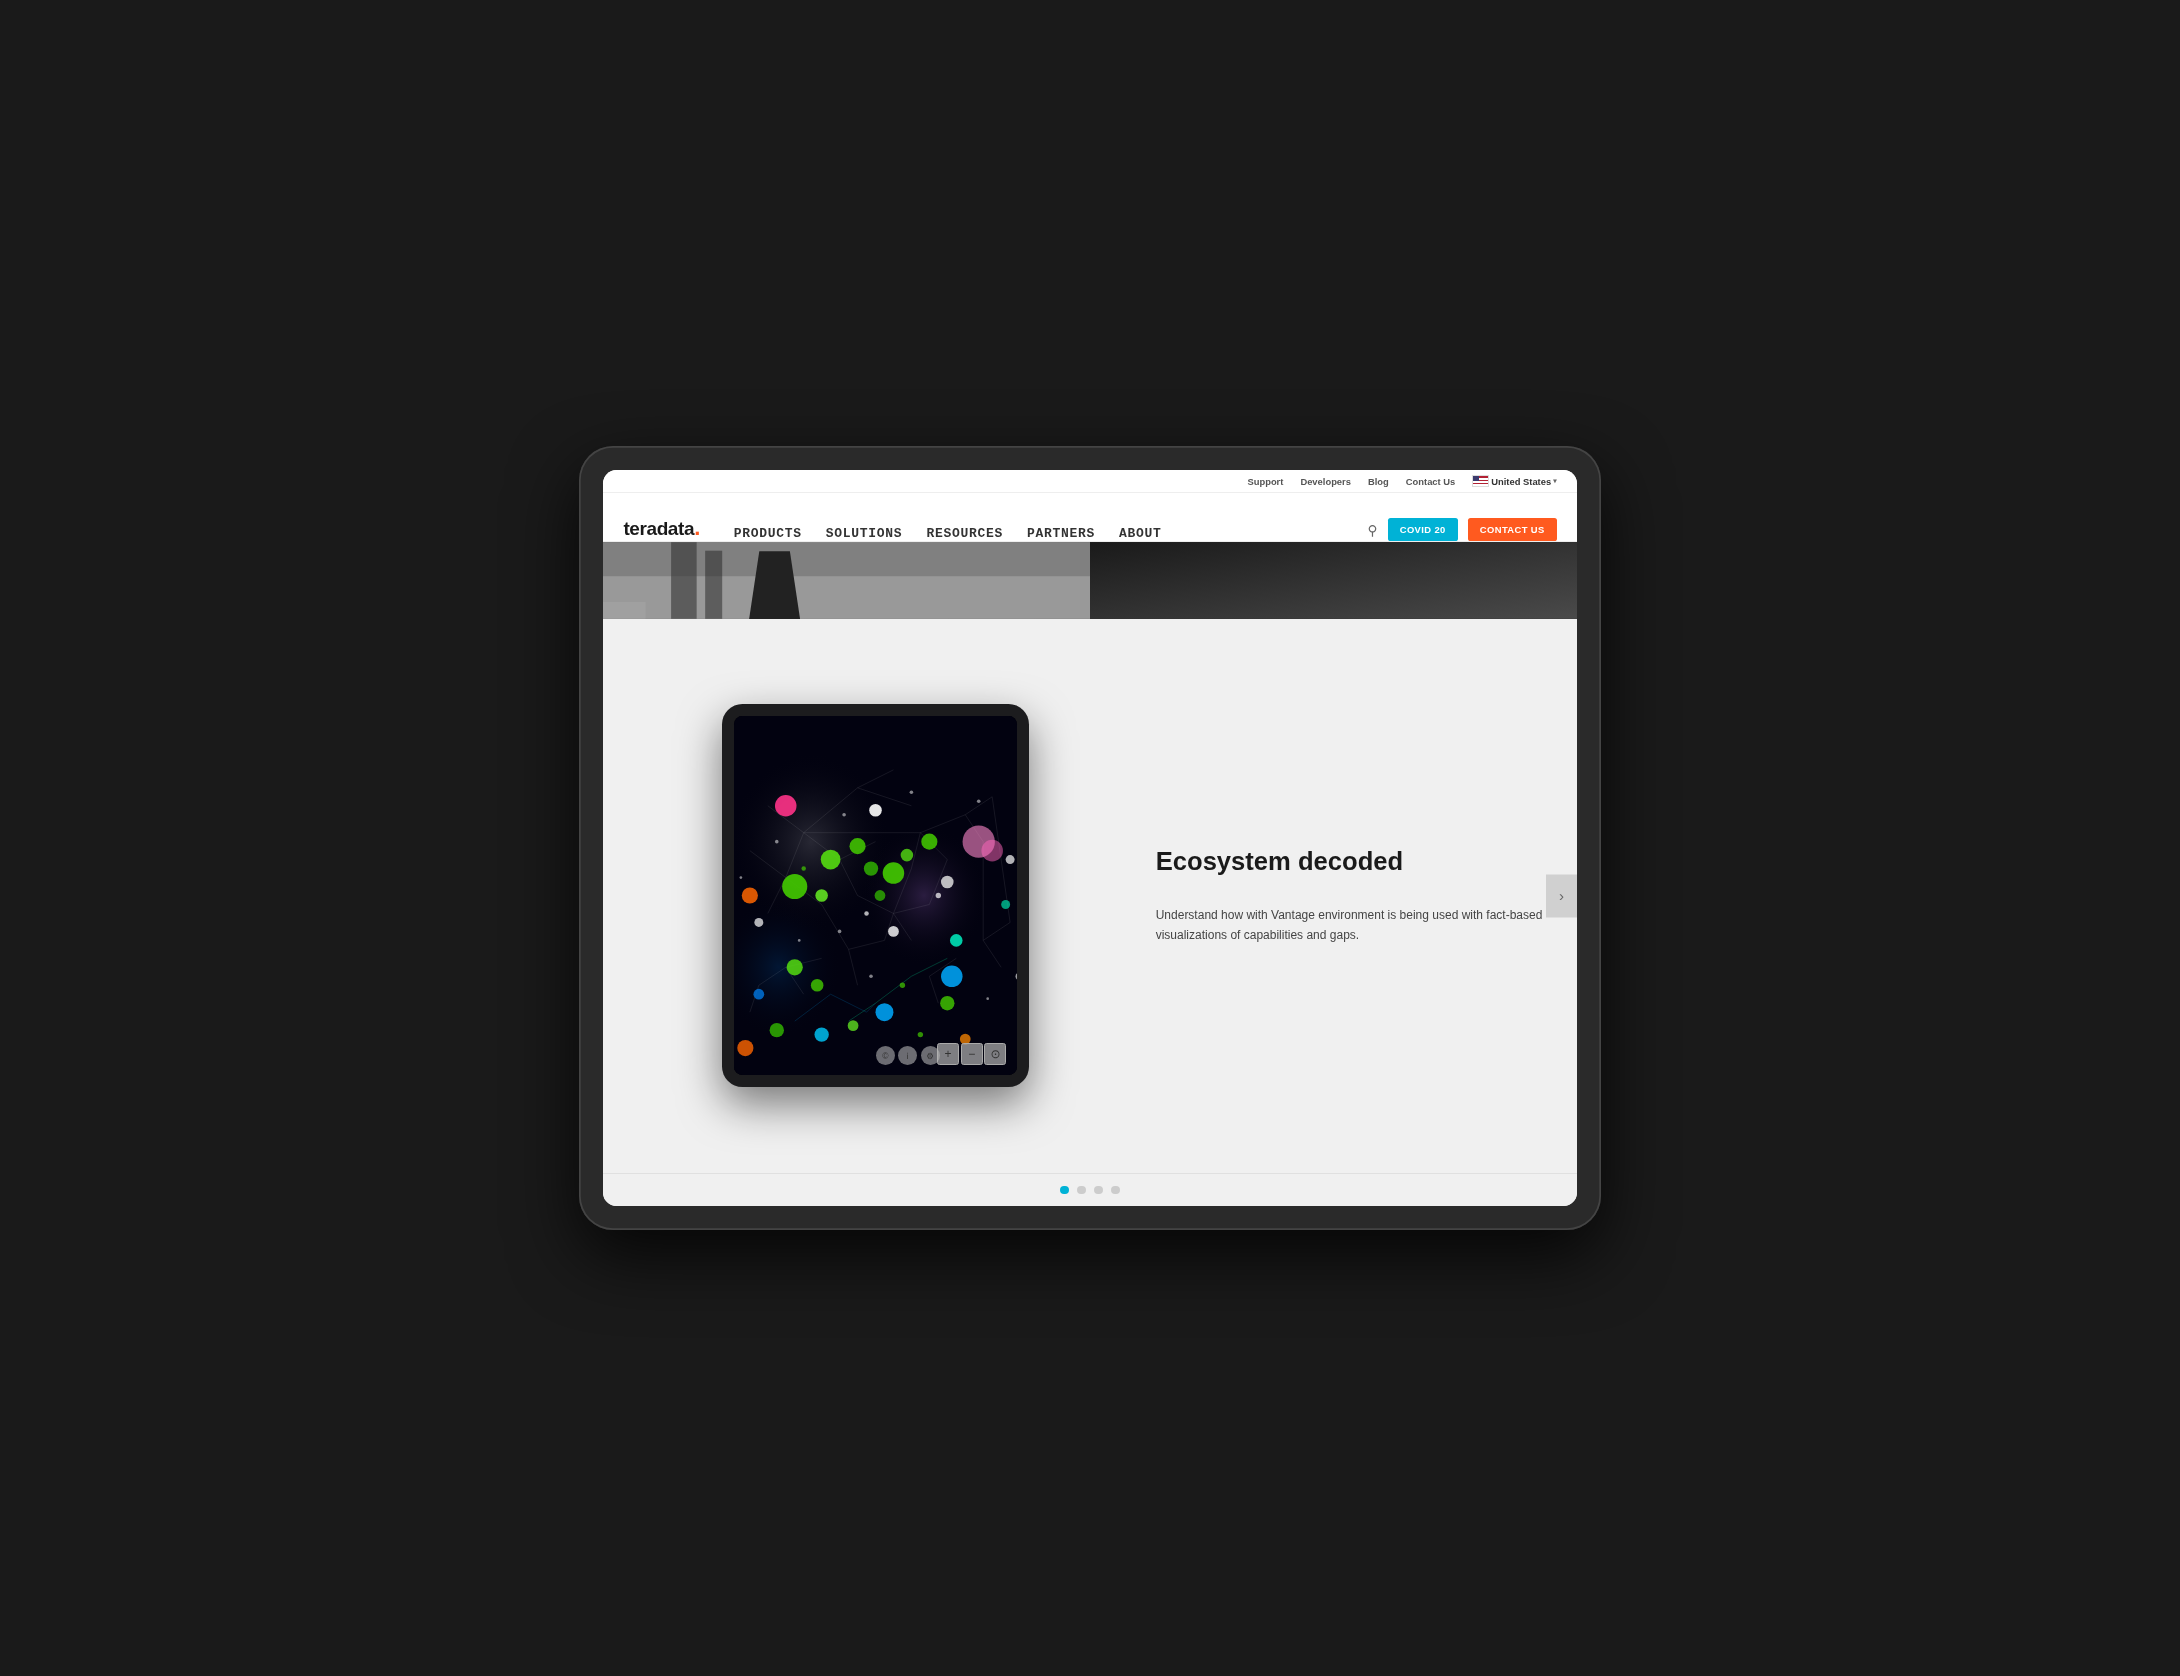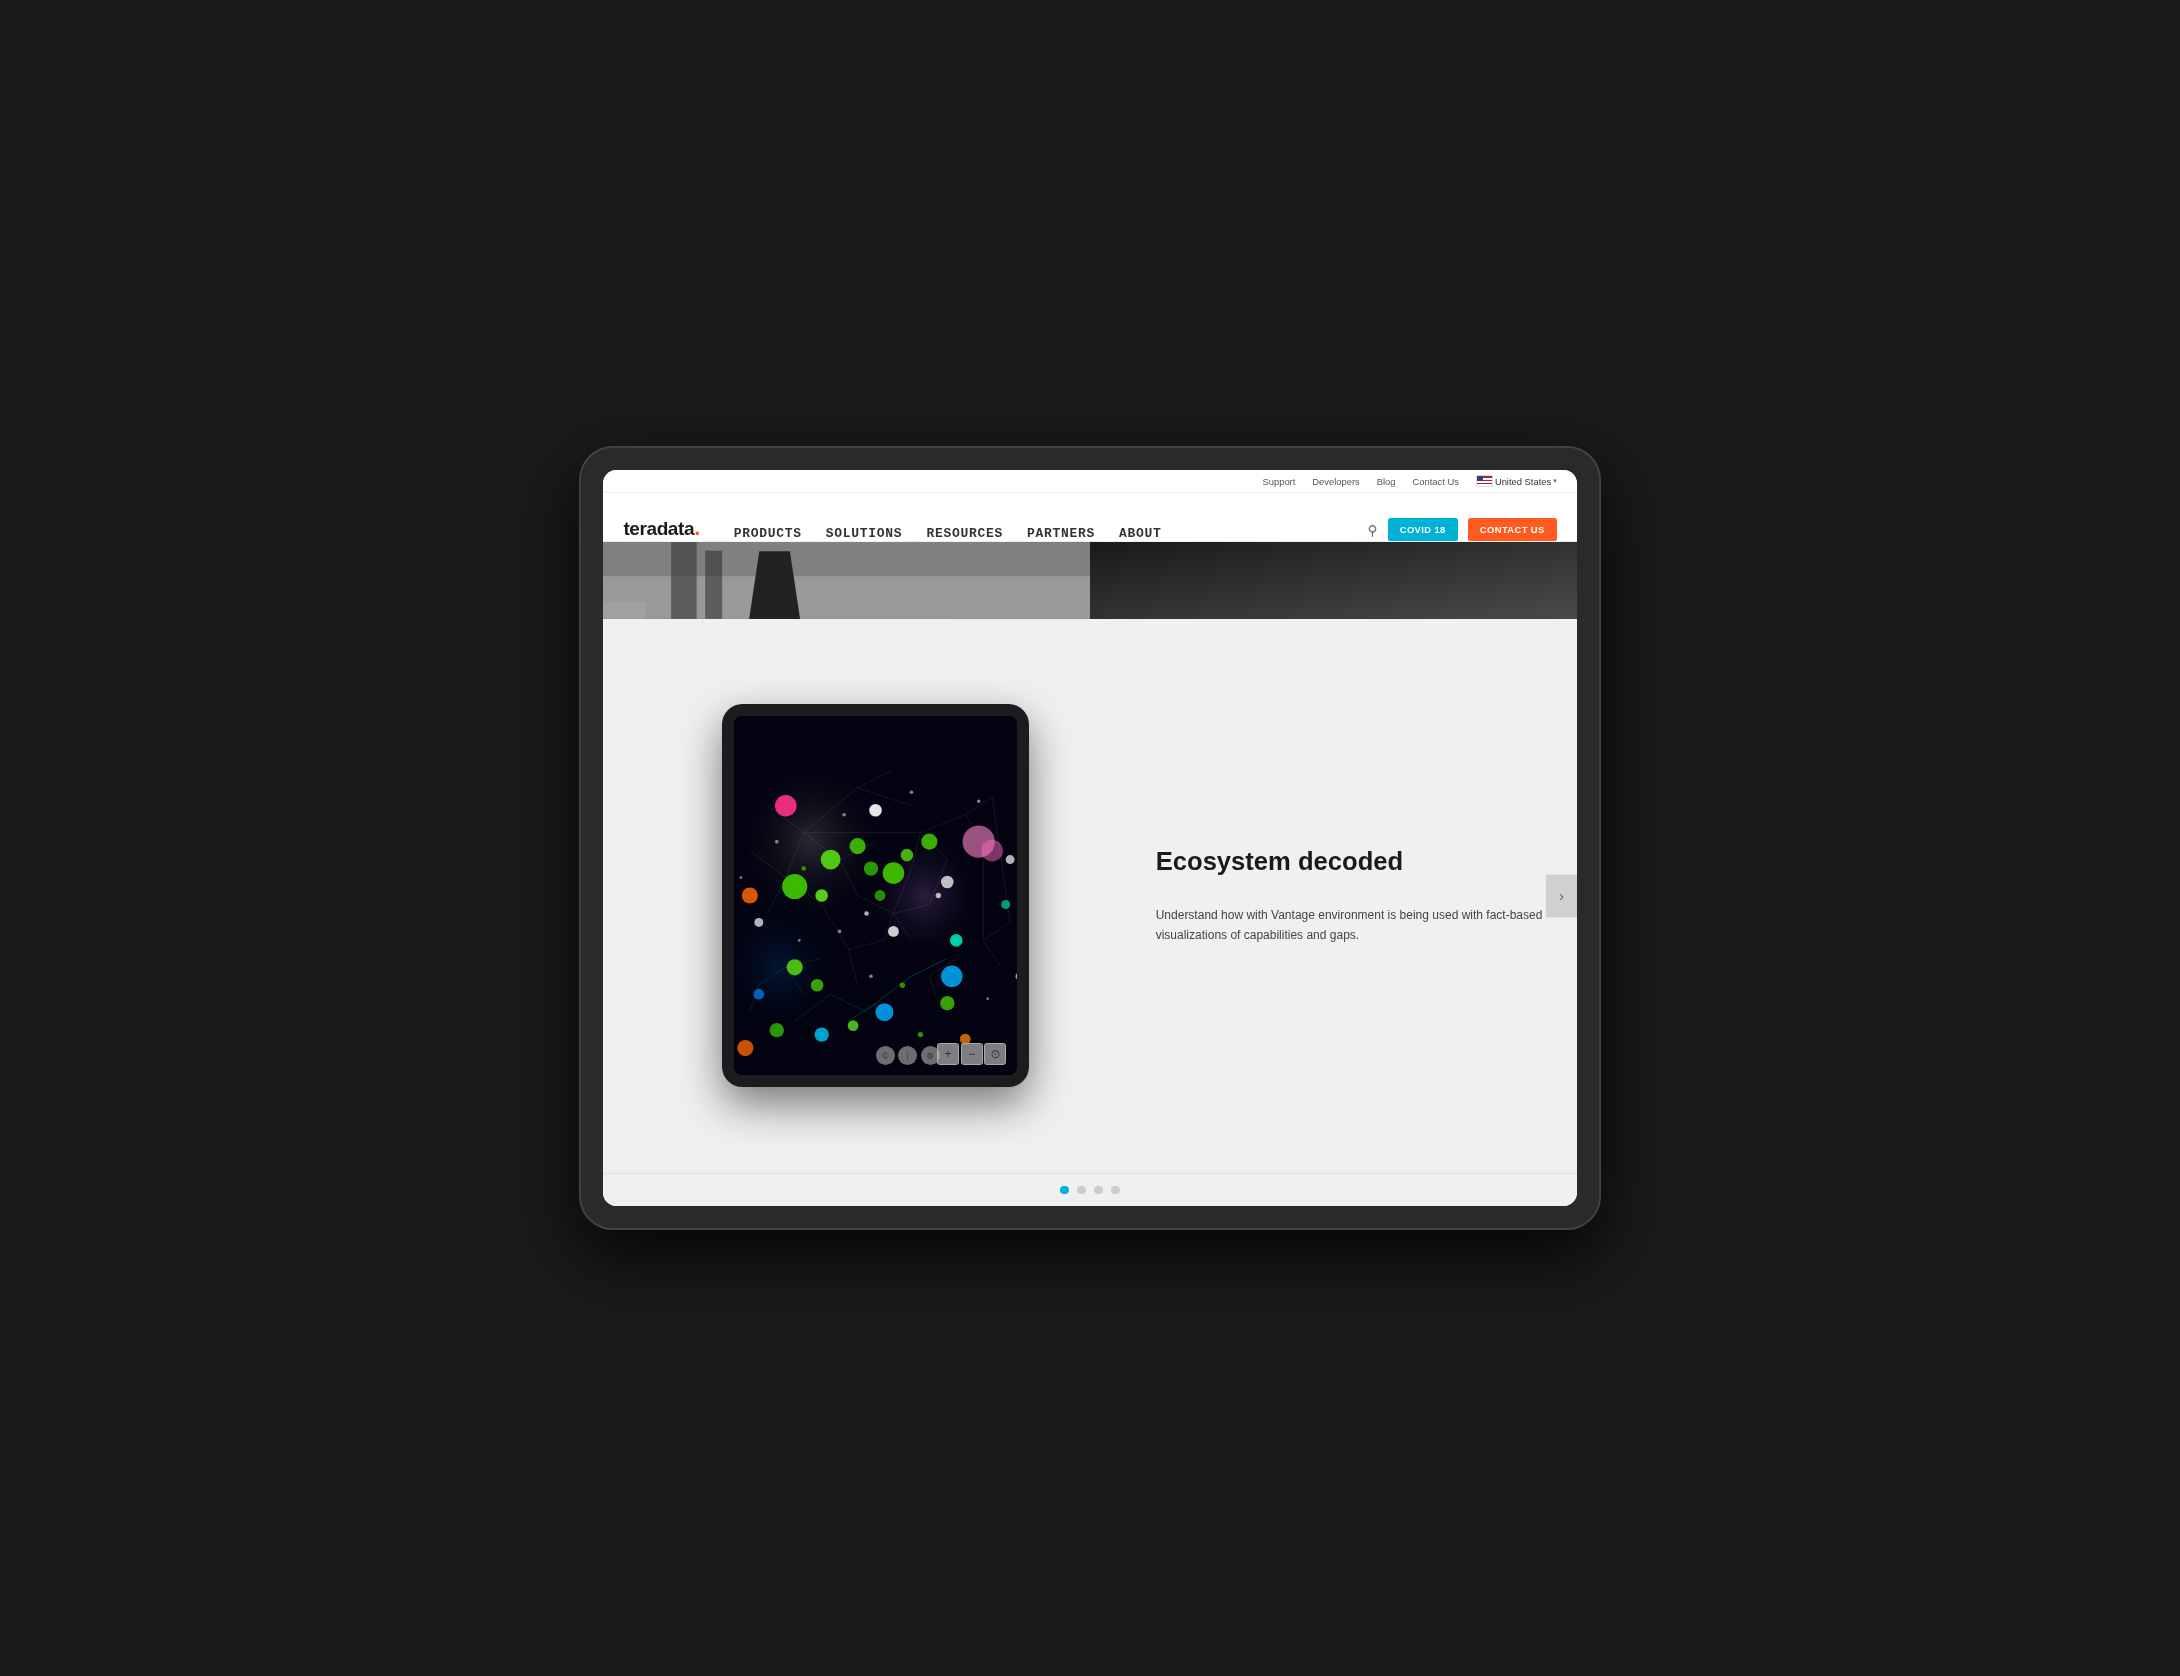--- a/index.html
+++ b/index.html
@@ -36,20 +36,21 @@
     .utility-bar {
       background: #fff;
       padding: 5.1px 20.4px;
       display: flex;
       justify-content: flex-end;
       align-items: center;
       gap: 17px;
       border-bottom: 0.9px solid #eee;
       font-size: 9.4px;
       color: #555;
+      font-weight: bold;
     }
 
     .utility-bar a {
       text-decoration: none;
       color: #555;
       font-size: 9.4px;
     }
 
     .flag-region {
       display: flex;
@@ -383,21 +384,21 @@
       </div>
       <div class="nav-links">
         <a class="nav-link">PRODUCTS</a>
         <a class="nav-link">SOLUTIONS</a>
         <a class="nav-link">RESOURCES</a>
         <a class="nav-link">PARTNERS</a>
         <a class="nav-link">ABOUT</a>
       </div>
       <div class="nav-actions">
         <span class="search-icon">⚲</span>
-        <button class="btn-covid">COVID 18</button>
+        <button class="btn-covid">COVID 20</button>
         <button class="btn-contact">CONTACT US</button>
       </div>
     </div>
 
     <div class="hero-strip">
       <div class="hero-left">
         <div class="hero-left-img">
           
           <svg width="100%" height="100%" xmlns="http://www.w3.org/2000/svg" viewBox="0 0 572 90">
             <rect width="100%" height="100%" fill="#808080"></rect>

